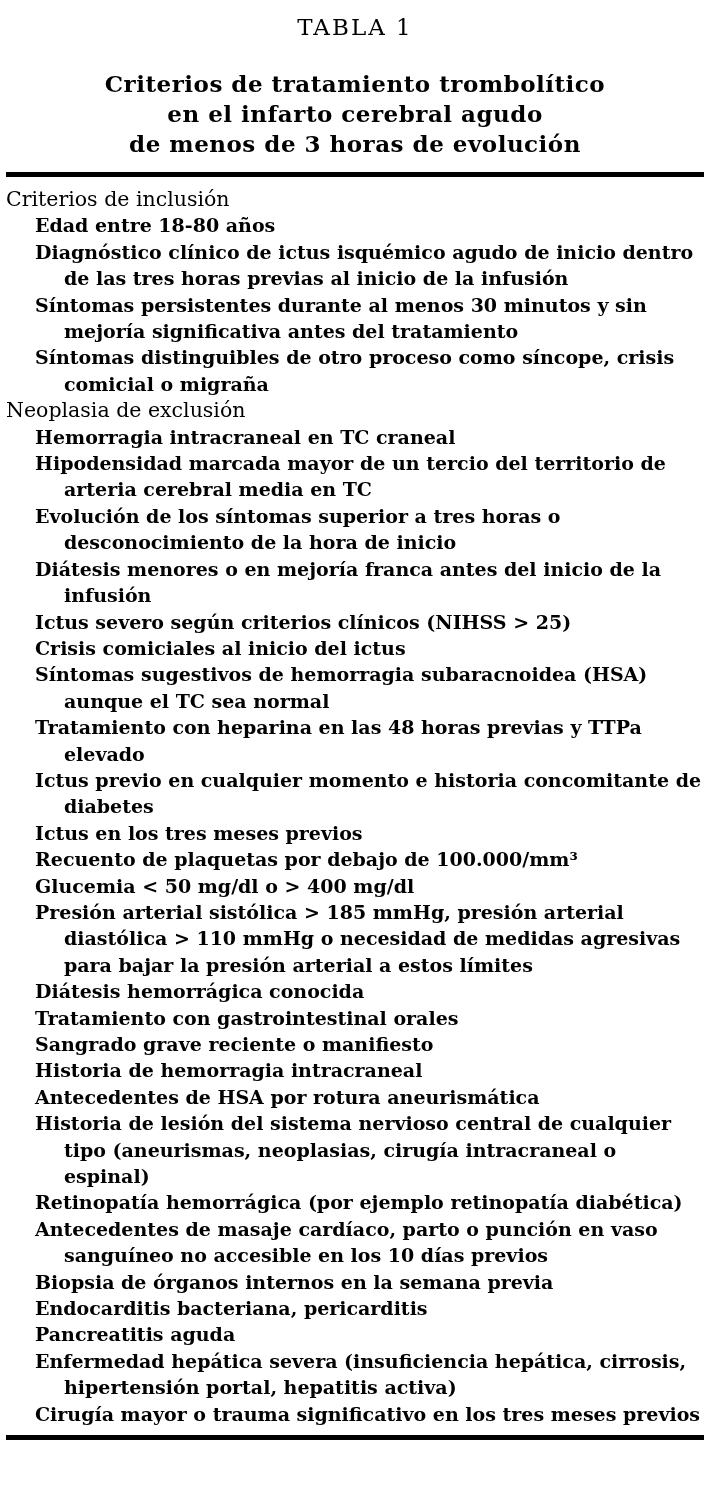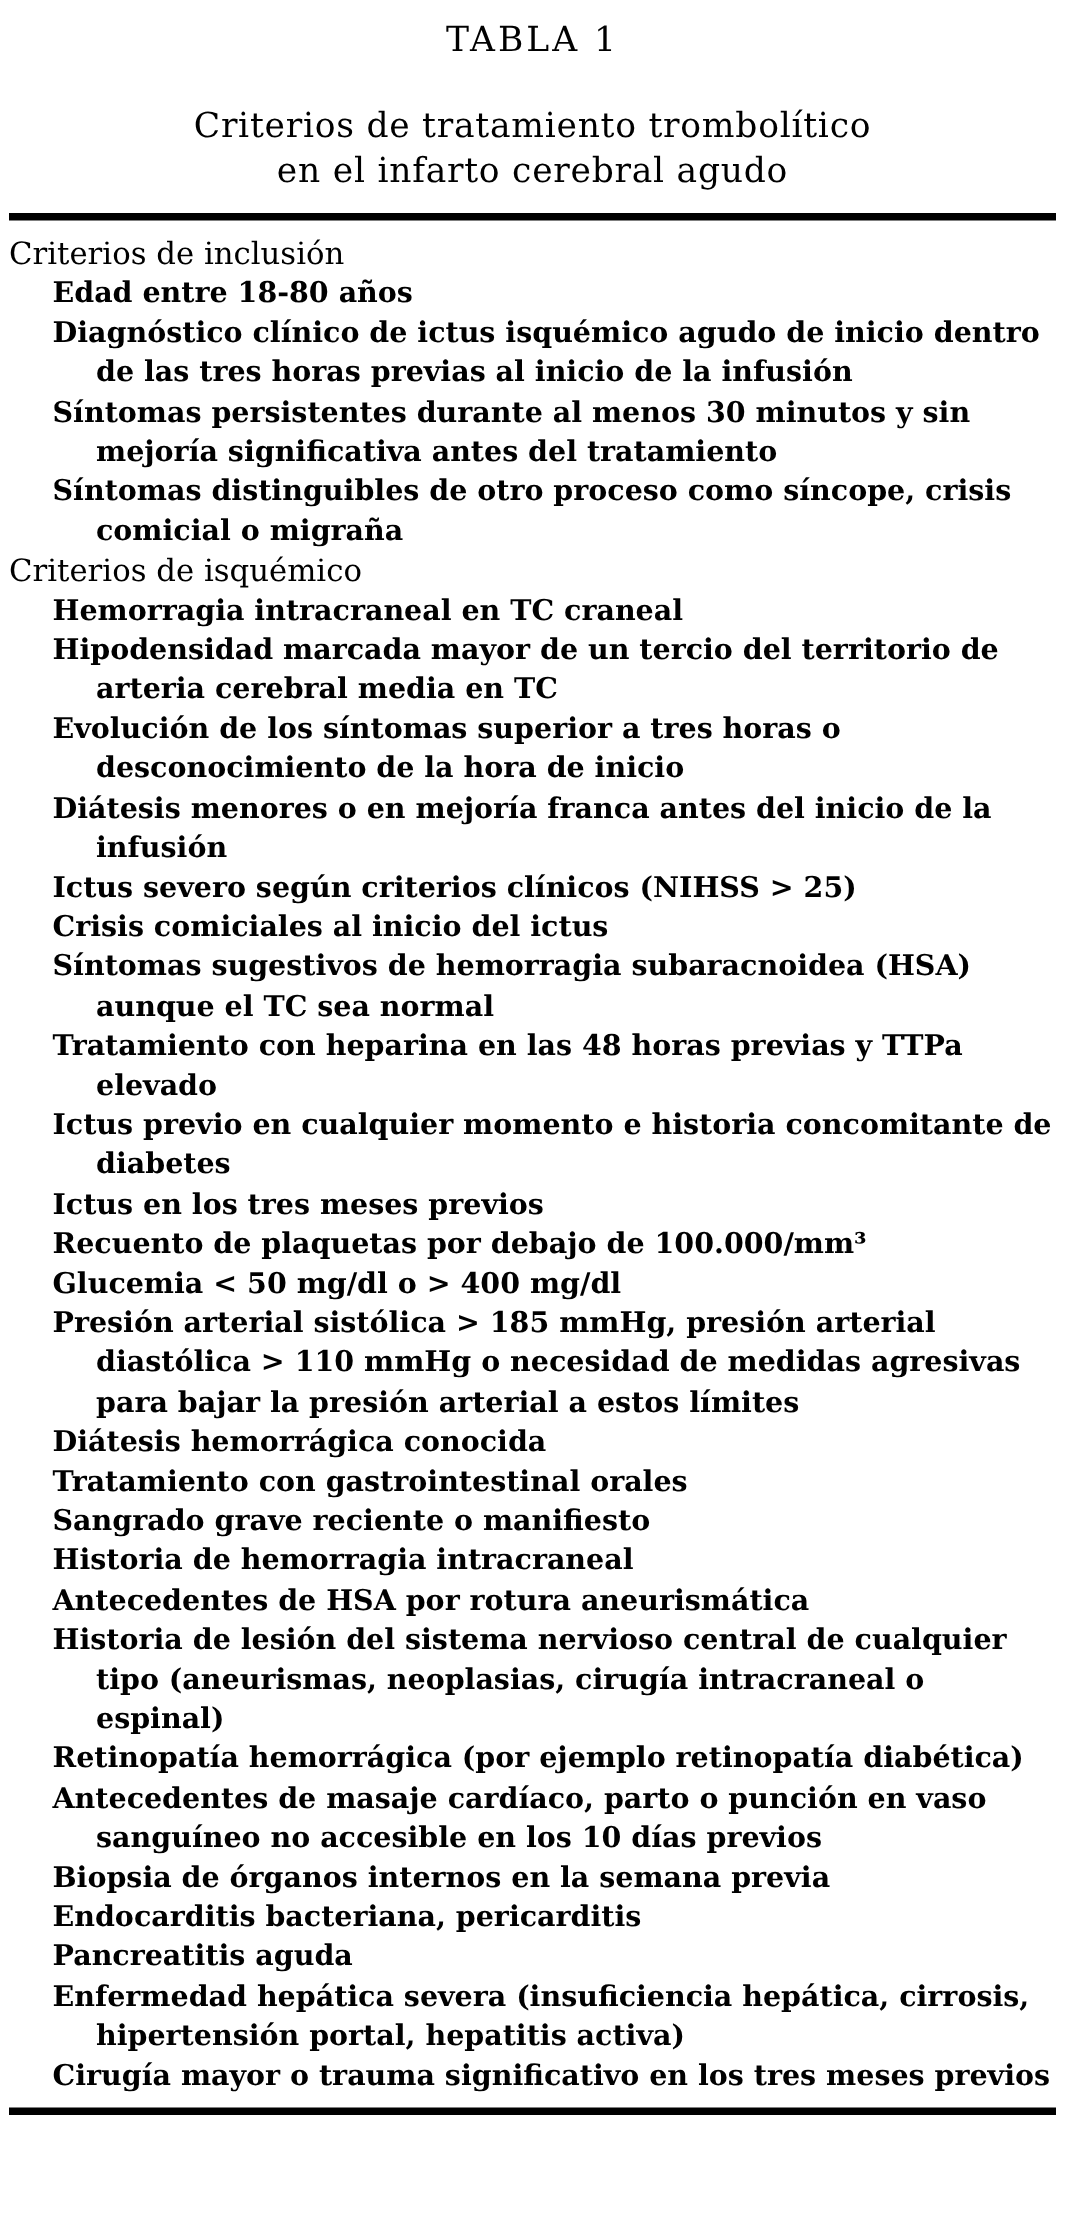--- a/index.html
+++ b/index.html
@@ -21,21 +21,21 @@
   }
   .caption {
     text-align: center;
     font-size: 23px;
     letter-spacing: 2px;
     line-height: 30px;
     margin-bottom: 3px;
   }
   .title {
     text-align: center;
-    font-weight: normal;
+    font-weight: bold;
     font-size: 23px;
     line-height: 30px;
     letter-spacing: 0.5px;
     margin-top: 27px;
   }
   .rule {
     height: 5px;
     background: #000000;
     border: none;
   }
@@ -57,31 +57,32 @@
 </style>
 </head>
 <body>
 
 <div class="table-figure">
   <div class="caption">TABLA 1</div>
 
   <div class="title">
     <div>Criterios de tratamiento trombolítico</div>
     <div>en el infarto cerebral agudo</div>
+    <div>de menos de 3 horas de evolución</div>
   </div>
 
   <div class="rule top"></div>
 
   <div class="sections">
       <div class="section-heading">Criterios de inclusión</div>
       <div class="item">Edad entre 18-80 años</div>
       <div class="item">Diagnóstico clínico de ictus isquémico agudo de inicio dentro de las tres horas previas al inicio de la infusión</div>
       <div class="item">Síntomas persistentes durante al menos 30 minutos y sin mejoría significativa antes del tratamiento</div>
       <div class="item">Síntomas distinguibles de otro proceso como síncope, crisis comicial o migraña</div>
-      <div class="section-heading">Criterios de isquémico</div>
+      <div class="section-heading">Neoplasia de exclusión</div>
       <div class="item">Hemorragia intracraneal en TC craneal</div>
       <div class="item">Hipodensidad marcada mayor de un tercio del territorio de arteria cerebral media en TC</div>
       <div class="item">Evolución de los síntomas superior a tres horas o desconocimiento de la hora de inicio</div>
       <div class="item">Diátesis menores o en mejoría franca antes del inicio de la infusión</div>
       <div class="item">Ictus severo según criterios clínicos (NIHSS &gt; 25)</div>
       <div class="item">Crisis comiciales al inicio del ictus</div>
       <div class="item">Síntomas sugestivos de hemorragia subaracnoidea (HSA) aunque el TC sea normal</div>
       <div class="item">Tratamiento con heparina en las 48 horas previas y TTPa elevado</div>
       <div class="item">Ictus previo en cualquier momento e historia concomitante de diabetes</div>
       <div class="item">Ictus en los tres meses previos</div>

